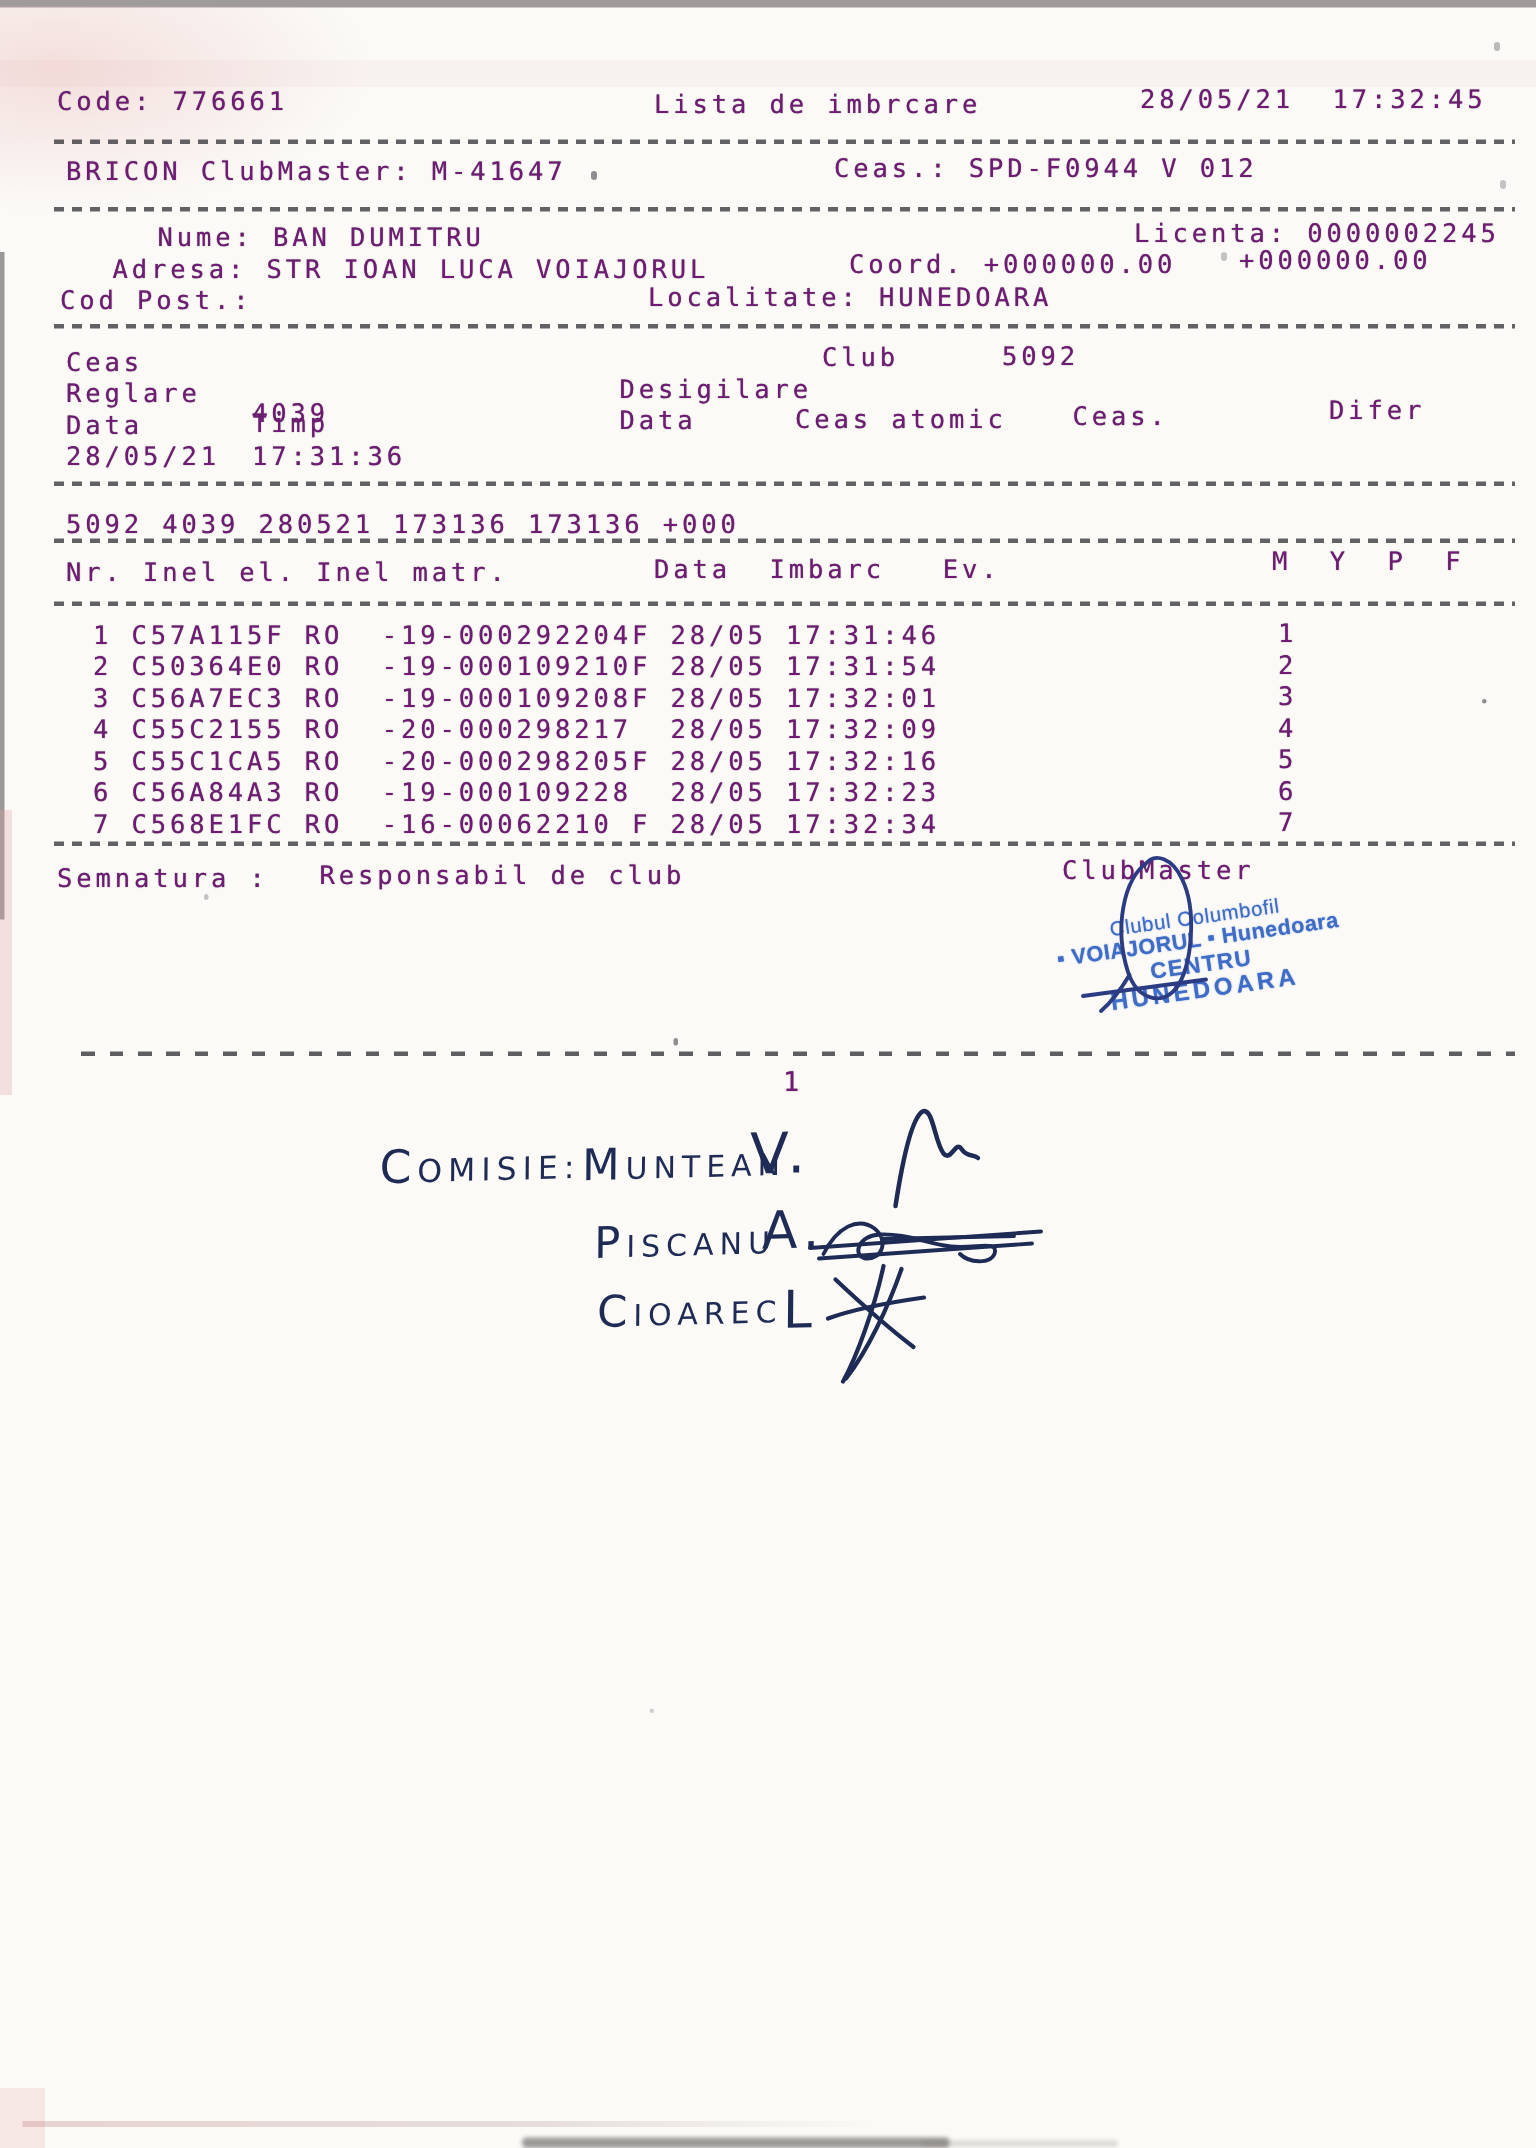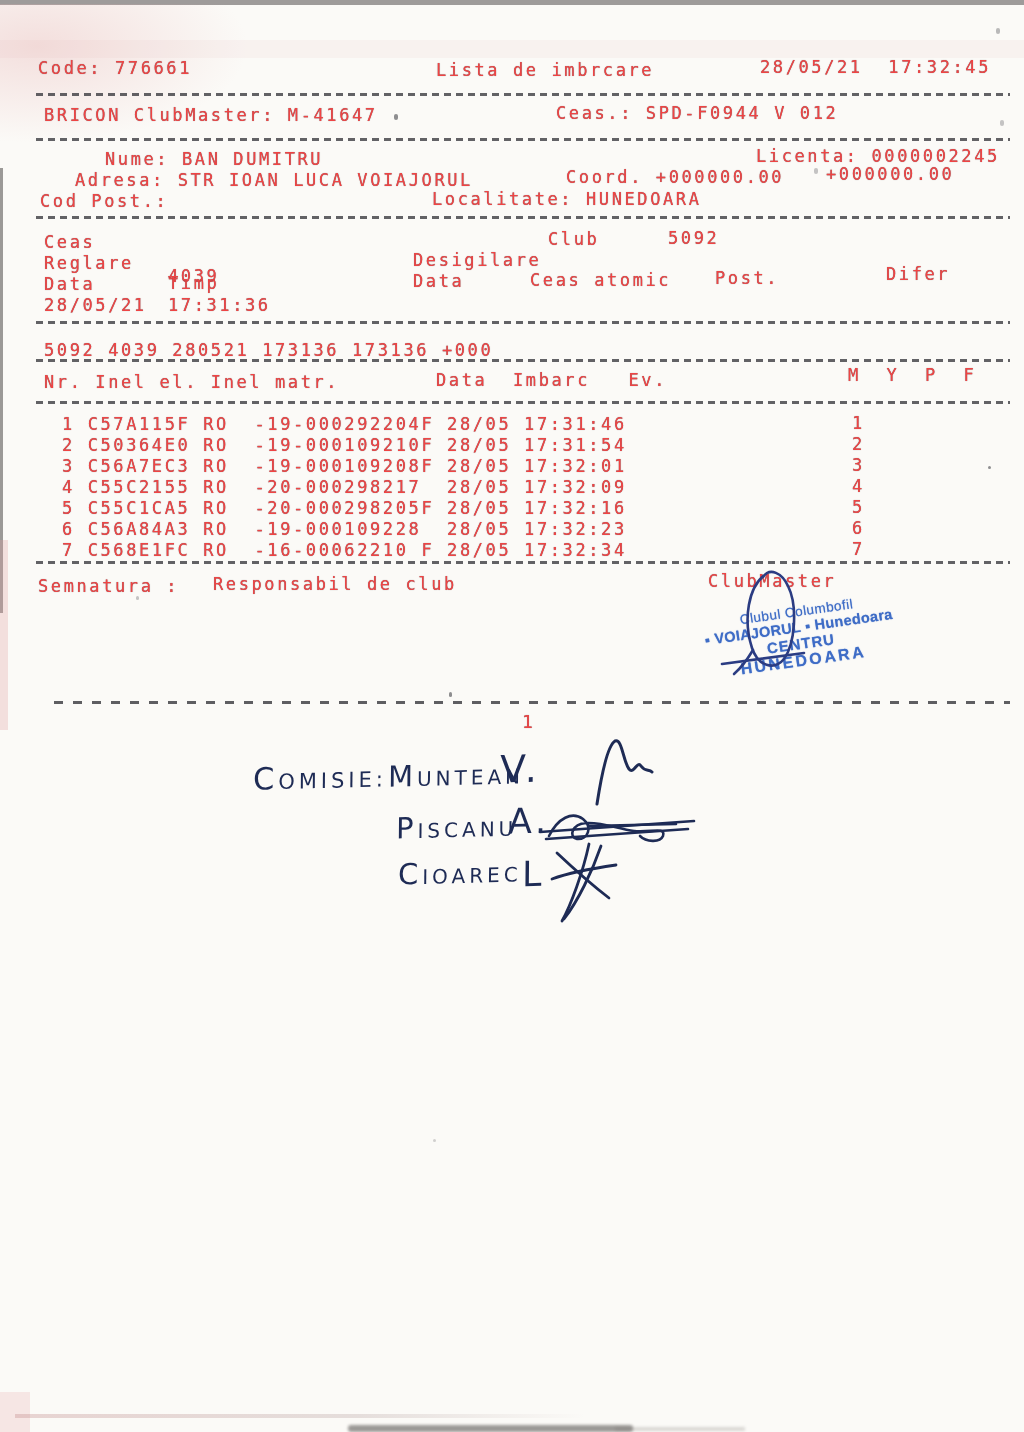--- a/index.html
+++ b/index.html
@@ -19,21 +19,21 @@
   #bl-pink    { left:0; top:1392px; width:30px; height:40px; background:rgba(230,172,172,.25); }
   #scratch    { left:15px; top:1414px; width:570px; height:4px;
     background:linear-gradient(90deg, rgba(190,130,130,.32), rgba(150,120,120,.22) 60%, rgba(150,120,120,0)); }
   #smudge     { left:348px; top:1425px; width:285px; height:7px; background:#4e4a48; opacity:.55; filter:blur(1.5px); border-radius:3px; }
   #smudge2    { left:615px; top:1427px; width:130px; height:4px; background:#7a7470; opacity:.25; filter:blur(1.5px); }
   .speck { position:absolute; width:4px; height:6px; background:rgba(70,70,75,.6); border-radius:2px; }
   
   .line {
     position:absolute; white-space:pre;
     font-family:"DejaVu Sans Mono", monospace;
-    font-size:17px; letter-spacing:2.6px; color:#ef4444;
+    font-size:17px; letter-spacing:2.6px; color:#701a75;
     text-shadow:0 0 .7px rgba(62,62,68,.85);
   }
   .dash {
     position:absolute; height:3px; width:974px; left:36px;
     background:repeating-linear-gradient(90deg, rgba(55,55,60,.78) 0 7px, transparent 7px 12px);
   }
   .dash-wide {
     position:absolute; height:3px; width:956px; left:54px;
     background:repeating-linear-gradient(90deg, rgba(55,55,60,.8) 0 9px, transparent 9px 19px);
   }
@@ -102,21 +102,21 @@
   <div class="line" style="left:44px; top:232px;">Ceas</div>
   <div class="line" style="left:168px; top:231px;margin-top:35px;">4039</div>
   <div class="line" style="left:548px; top:229px;">Club</div>
   <div class="line" style="left:668px; top:228px;">5092</div>
   <div class="line" style="left:44px; top:253px;">Reglare</div>
   <div class="line" style="left:413px; top:250px;">Desigilare</div>
   <div class="line" style="left:44px; top:274px;">Data</div>
   <div class="line" style="left:168px; top:273px;">Timp</div>
   <div class="line" style="left:413px; top:271px;">Data</div>
   <div class="line" style="left:530px; top:270px;">Ceas atomic</div>
-  <div class="line" style="left:715px; top:268px;">Post.</div>
+  <div class="line" style="left:715px; top:268px;">Ceas.</div>
   <div class="line" style="left:886px; top:264px;">Difer</div>
   <div class="line" style="left:44px; top:295px;">28/05/21</div>
   <div class="line" style="left:168px; top:295px;">17:31:36</div>
   <div class="dash" style="top:321px;"></div>
   <div class="line" style="left:44px; top:340px;">5092 4039 280521 173136 173136 +000</div>
   <div class="dash" style="top:359px;"></div>
 
   <div class="line" style="left:44px; top:372px;">Nr. Inel el. Inel matr.</div>
   <div class="line" style="left:436px; top:370px;">Data  Imbarc   Ev.</div>
   <div class="line" style="left:848px; top:365px;">M  Y  P  F</div>

